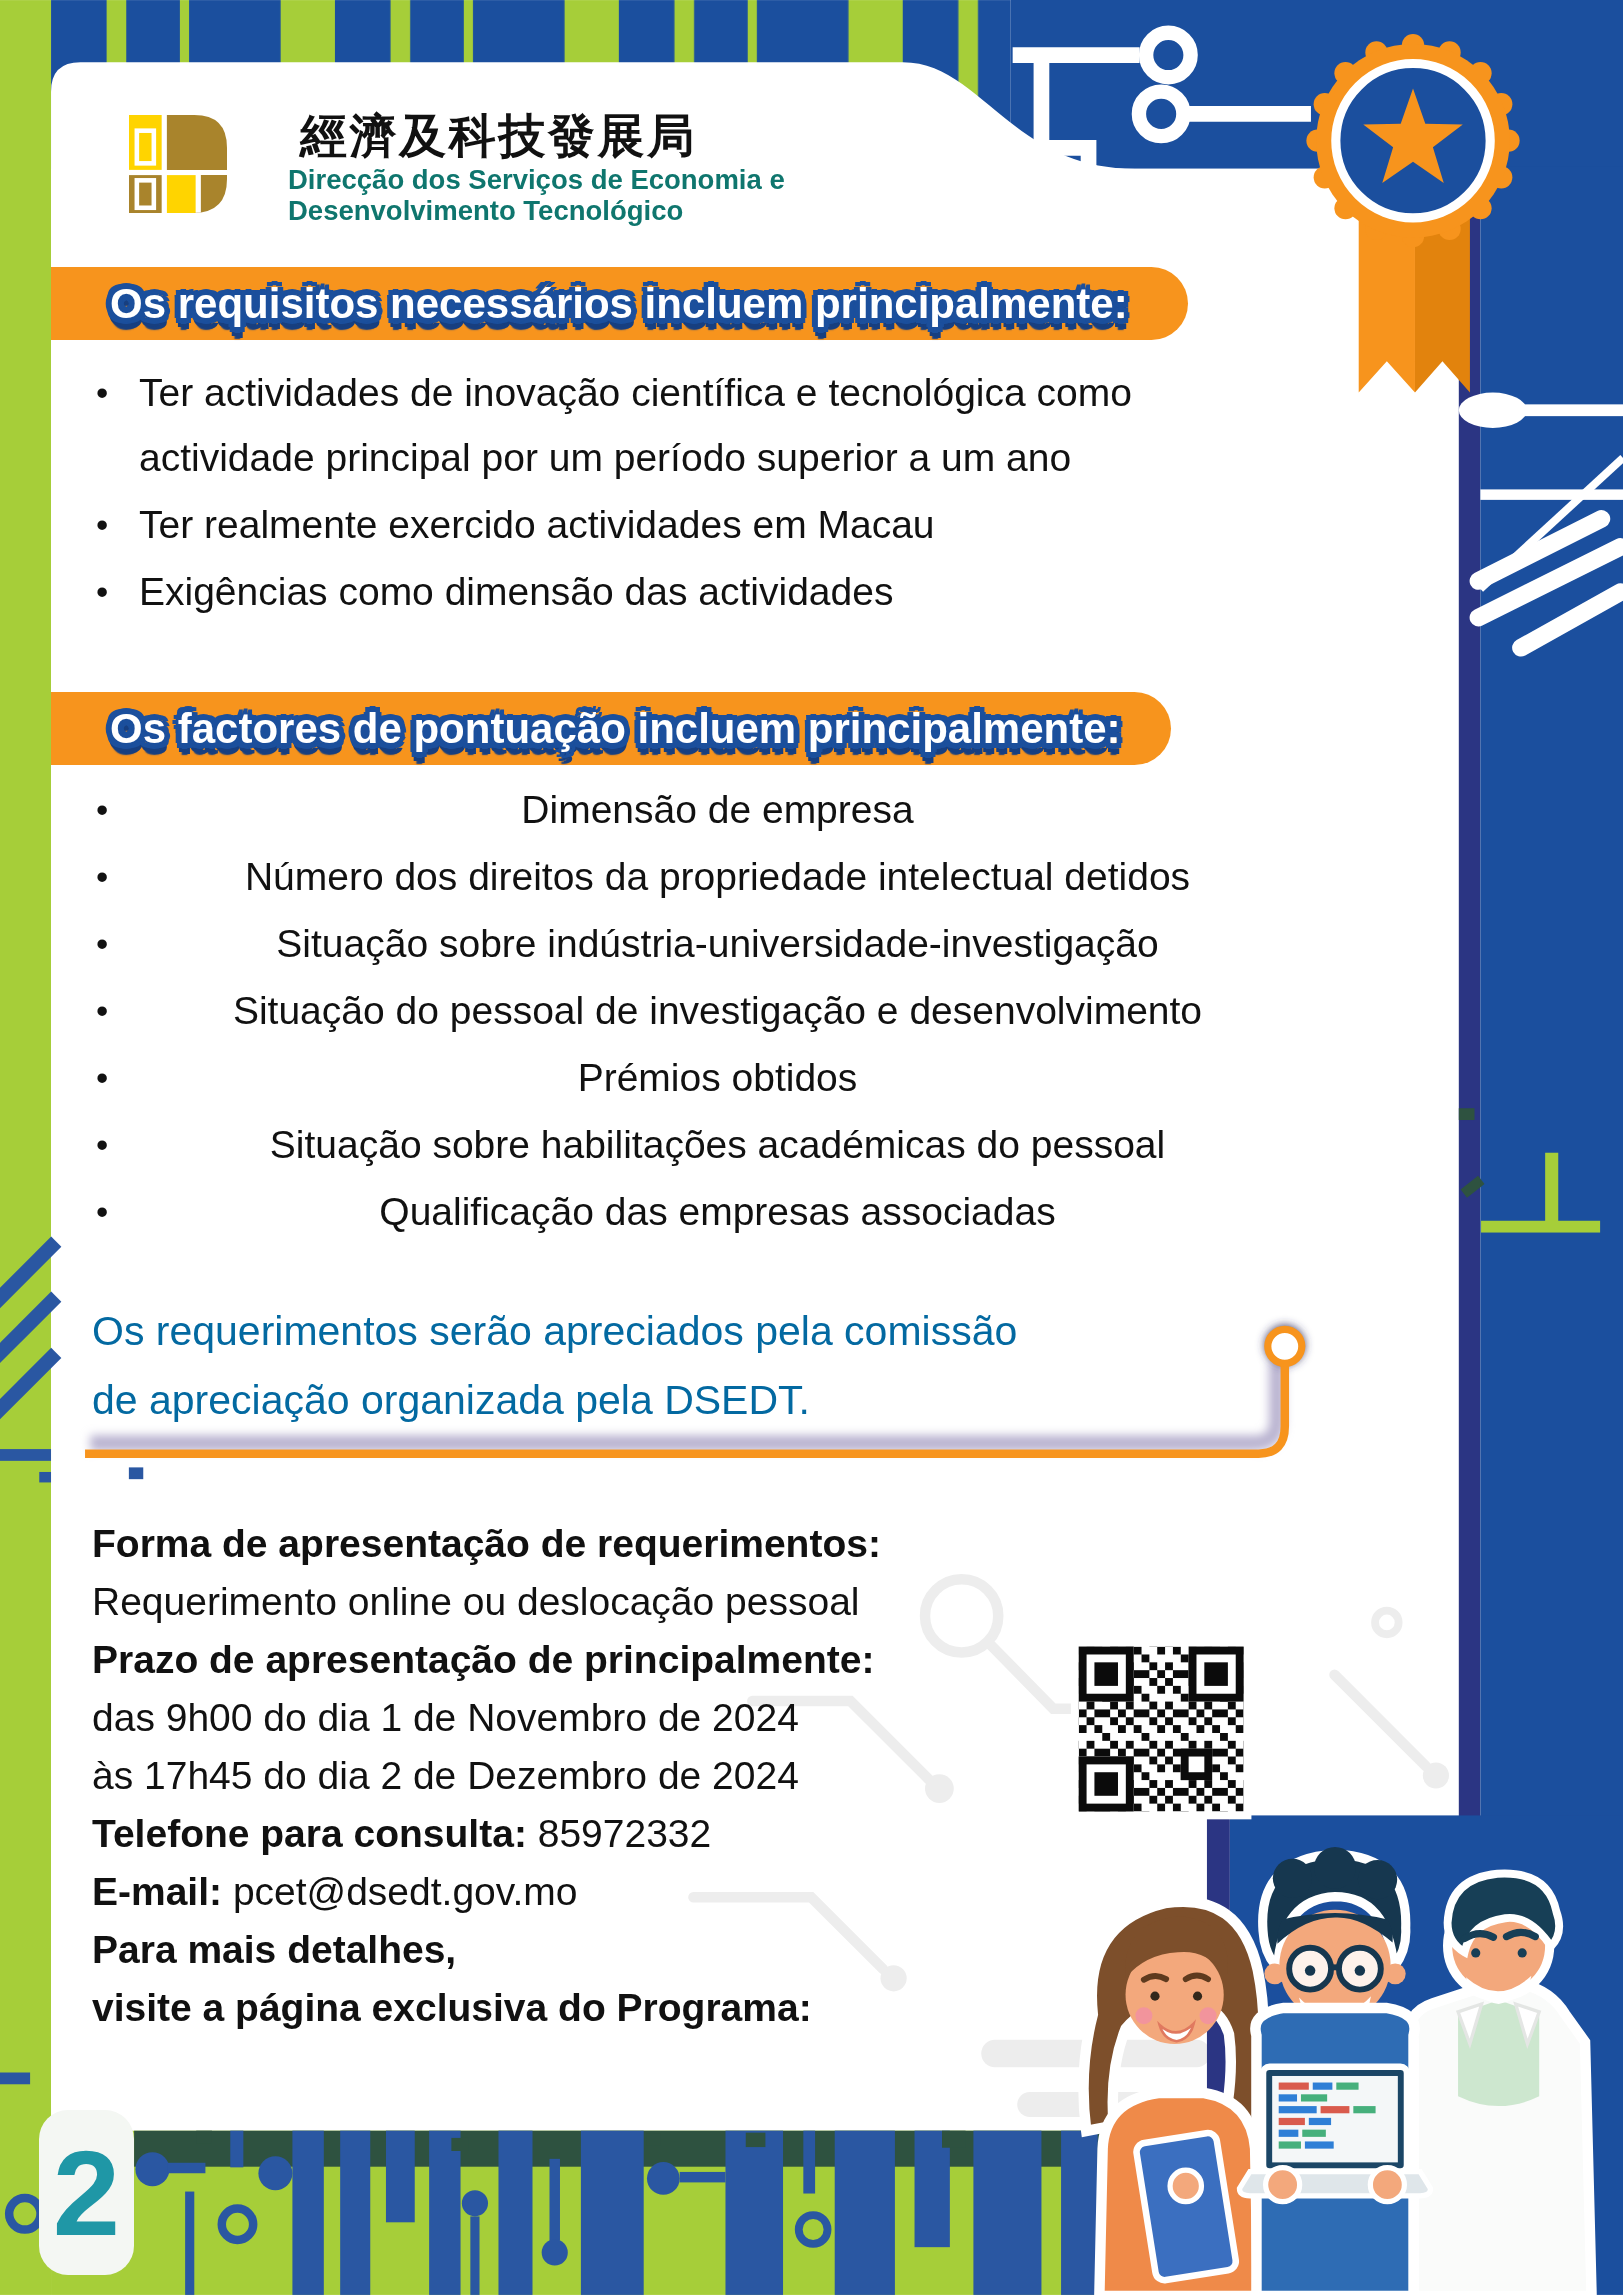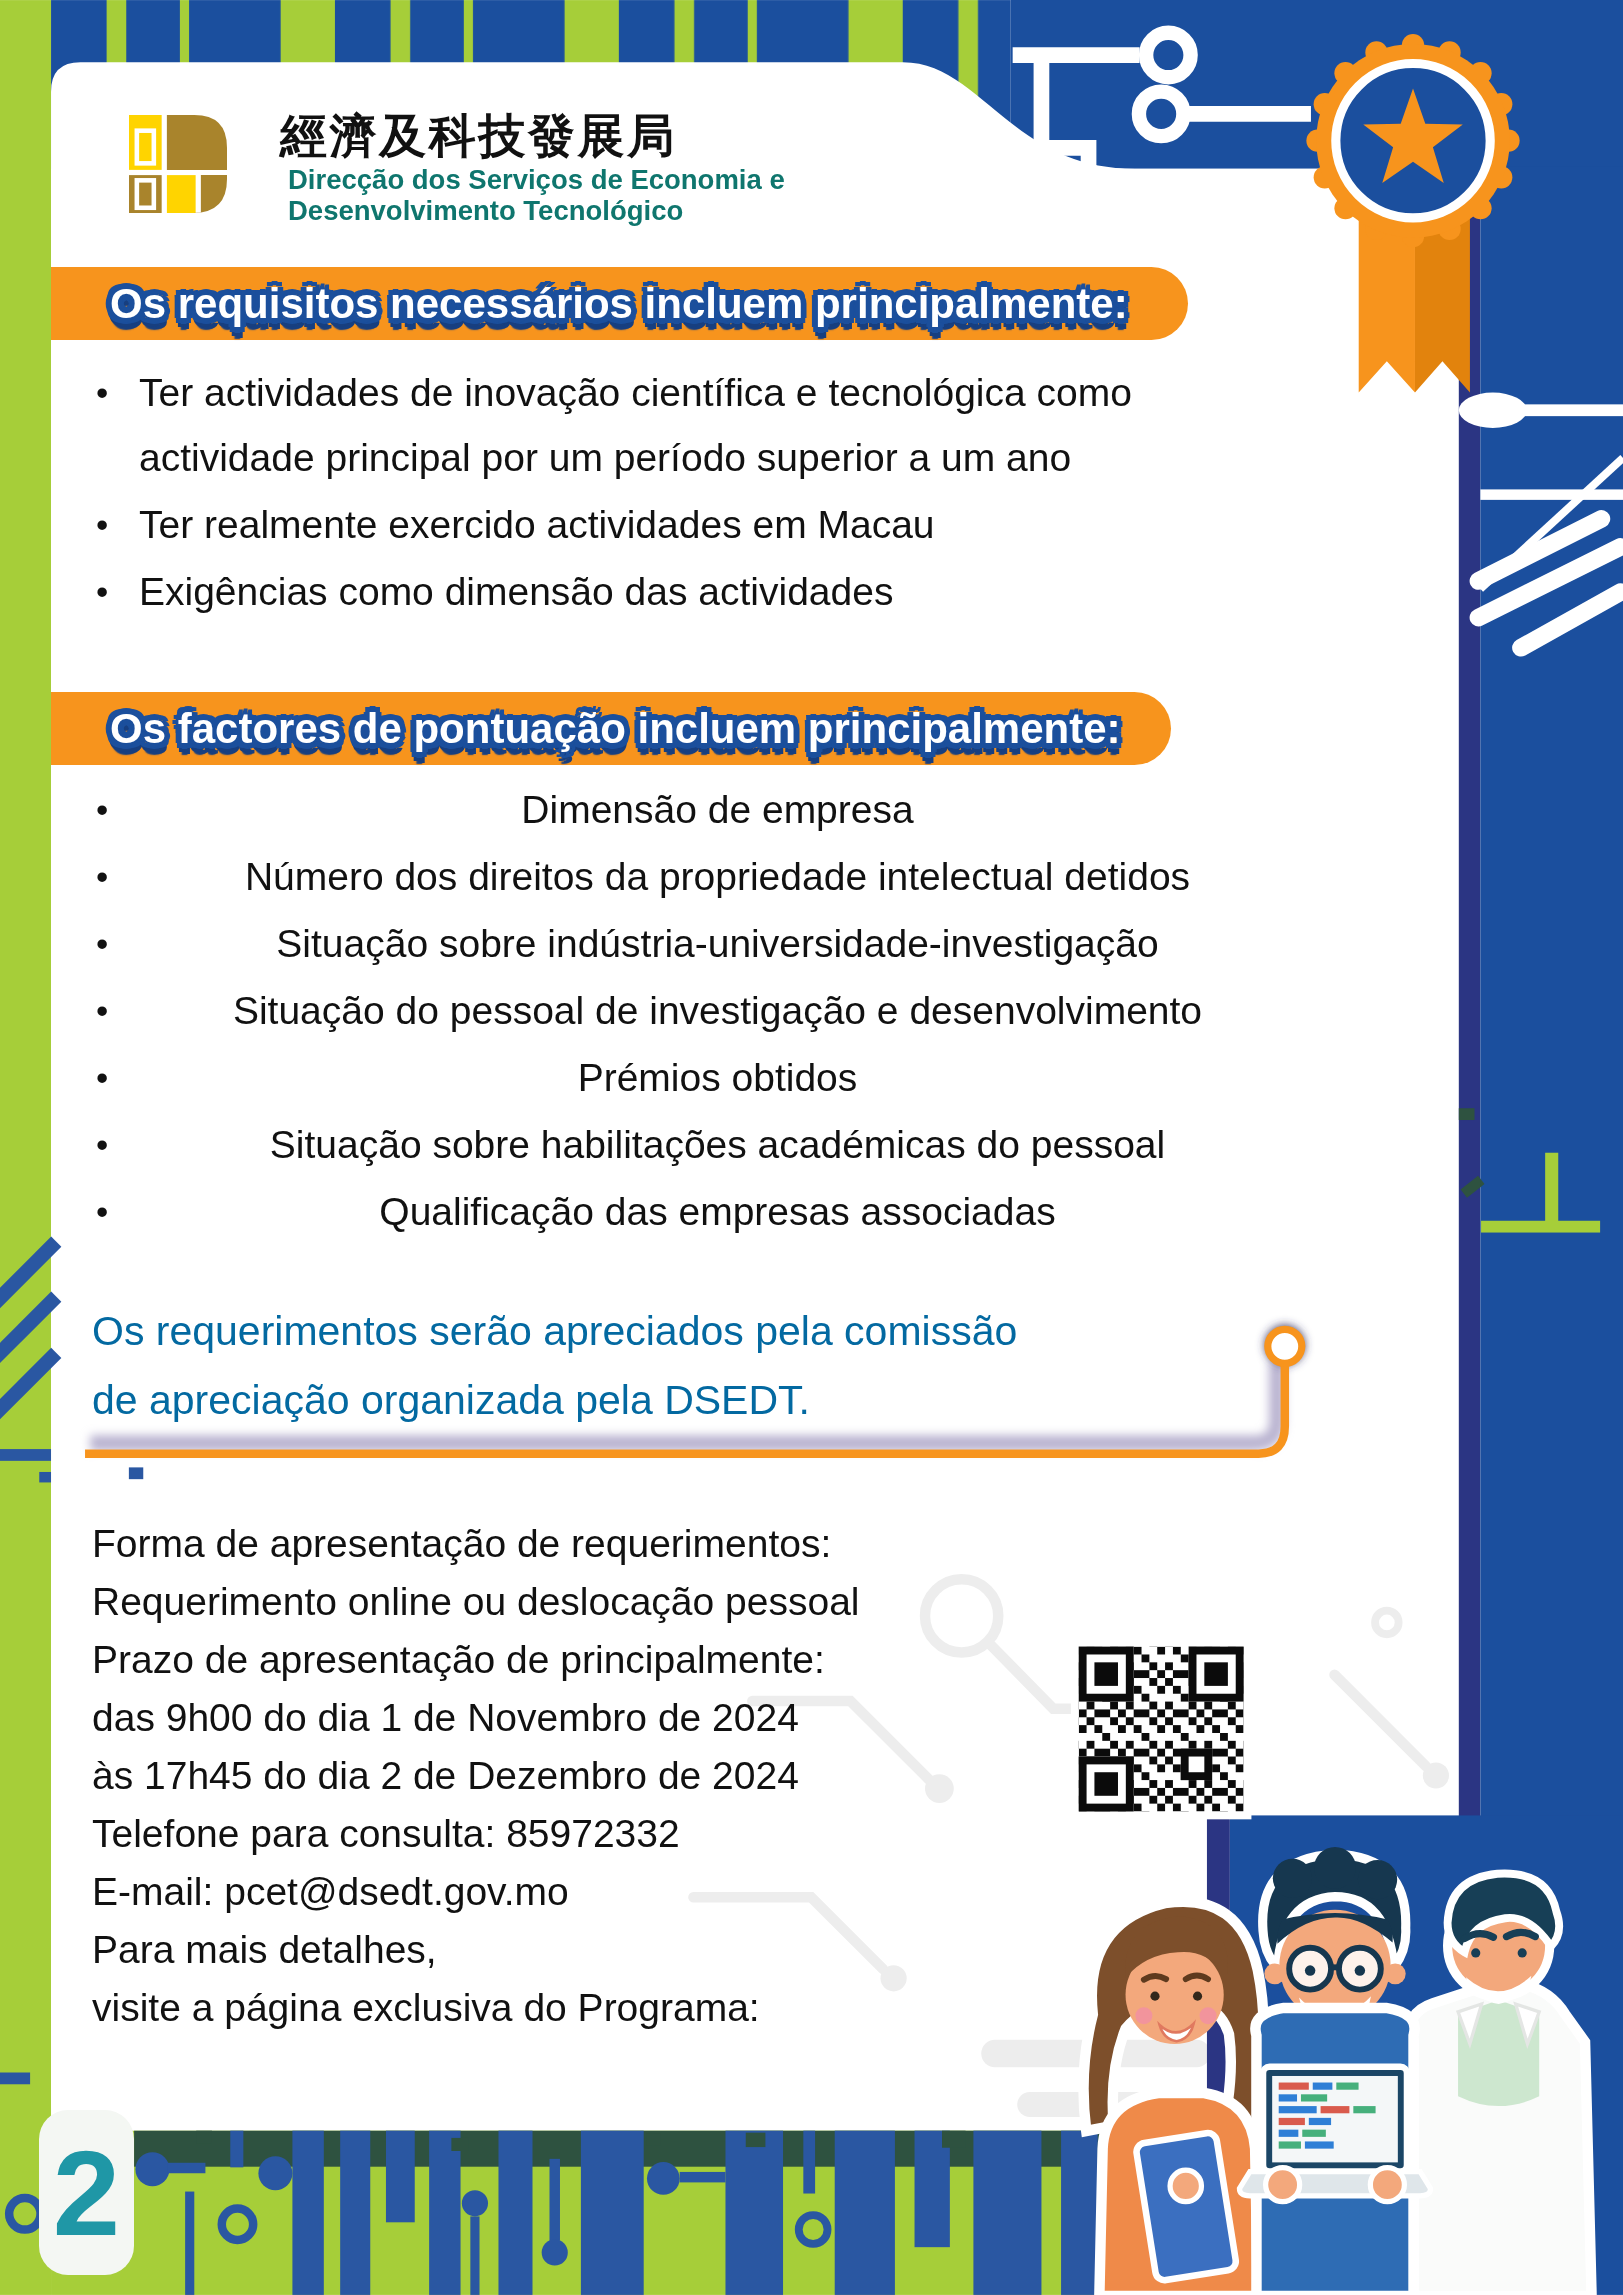--- a/index.html
+++ b/index.html
@@ -2,21 +2,21 @@
 <html style="font-size:10.5px"><head>
 <meta charset="utf-8">
 <style>
   html,body{margin:0;padding:0;background:#ffffff;}
   .page{position:relative;width:1623px;height:2295px;overflow:hidden;
         font-family:"Liberation Sans","DejaVu Sans",sans-serif;background:#ffffff;}
   .abs{position:absolute;}
   svg{display:block;}
 
   
-  .org-zh{left:280px;top:105px;font-size:47px;font-weight:bold;color:#111;letter-spacing:2.6px;}
+  .org-zh{left:300px;top:105px;font-size:47px;font-weight:bold;color:#111;letter-spacing:2.6px;}
   .org-pt{left:288px;font-size:27.5px;font-weight:bold;color:#0f766e;line-height:31px;}
   .org-pt.l1{top:164px;} .org-pt.l2{top:195px;}
 
   
   .banner{left:51px;height:73px;background:#f7941d;border-radius:0 38px 38px 0;
           display:flex;align-items:center;padding-left:59px;box-sizing:border-box;}
   .banner.b1{top:267px;width:1137px;}
   .banner.b2{top:692px;width:1120px;}
   .banner span{font-size:42px;font-weight:bold;color:#ffffff;white-space:nowrap;
     text-shadow:
@@ -32,21 +32,21 @@
               color:#111;margin-bottom:2px;}
   ul.blist li::before{content:"•";position:absolute;left:3.9px;top:0;font-size:35px;color:#111;}
 
   
   .statement{left:92px;top:1297px;width:1112px;font-size:41px;font-weight:normal;
              color:#0369a1;line-height:69px;}
 
   
   .contact{left:92px;top:1515px;width:968px;}
   .contact p{margin:0;font-size:39px;line-height:58px;color:#111;white-space:nowrap;}
-  .contact .b{font-weight:normal;margin-top:28px;}
+  .contact .b{font-weight:bold;margin-top:28px;}
 
   
   .pagenum{left:39px;top:2110px;width:95px;height:165px;background:#f4f7f3;
            border-radius:29px;display:flex;align-items:center;justify-content:center;}
   .pagenum span{font-size:121px;font-weight:bold;color:#1f97a6;}
 
   .z1{z-index:1;} .z2{z-index:2;} .z3{z-index:3;}
 </style>
 </head>
 <body>

